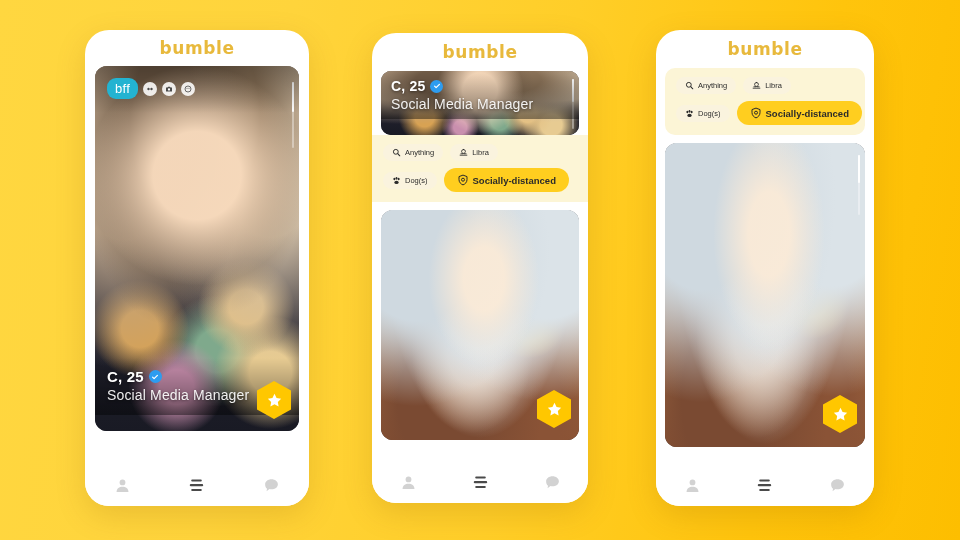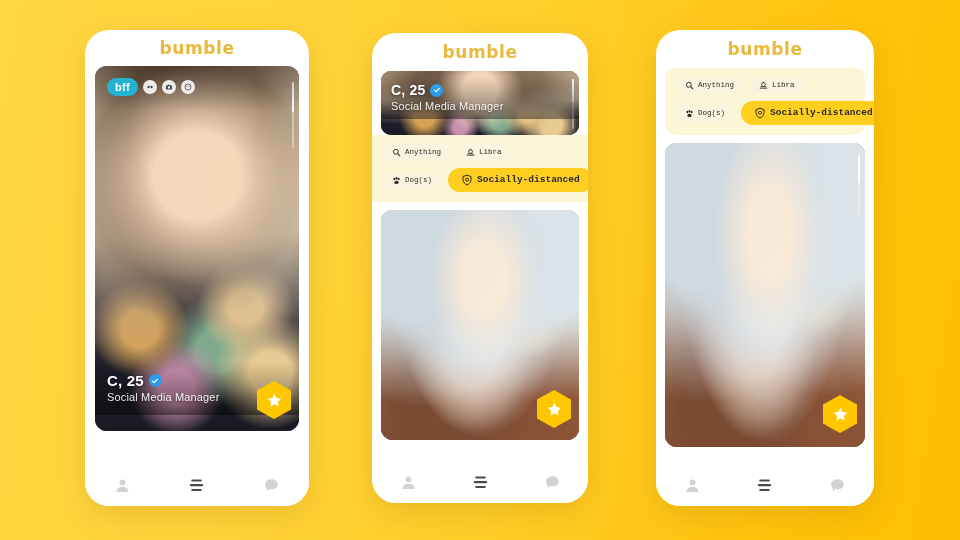--- a/index.html
+++ b/index.html
@@ -67,45 +67,45 @@
   
   .ovl{position:absolute;left:0;right:0;bottom:16px;padding:10px 12px 12px 12px;
        background:linear-gradient(180deg,rgba(0,0,0,0) 0%,rgba(0,0,0,.28) 60%,rgba(0,0,0,.42) 100%);}
   .ovl.top{top:0;bottom:auto;padding:12px 12px 14px 12px;
        background:linear-gradient(180deg,rgba(0,0,0,.30) 0%,rgba(0,0,0,.10) 70%,rgba(0,0,0,0) 100%);}
   .nameline{display:flex;align-items:center;gap:5px;}
   .nm{color:#fff;font-size:15px;font-weight:700;letter-spacing:.2px;text-shadow:0 1px 3px rgba(0,0,0,.45);}
   .p2 .nm,.p3 .nm{font-size:14px;}
   .vbadge{width:13px;height:13px;border-radius:50%;background:#2D9CF0;display:flex;align-items:center;justify-content:center;flex:0 0 auto;}
   .vbadge svg{width:8px;height:8px;display:block;}
-  .occ{margin-top:2px;color:rgba(255,255,255,.92);font-size:11px;letter-spacing:.15px;text-shadow:0 1px 3px rgba(0,0,0,.5);}
+  .occ{margin-top:2px;color:rgba(255,255,255,.92);font-size:14px;letter-spacing:.15px;text-shadow:0 1px 3px rgba(0,0,0,.5);}
 
   
   .badgerow{display:flex;align-items:center;gap:5px;}
-  .bff{background:#23B3D1;color:#fff;font-size:11px;font-weight:700;border-radius:9px;padding:3px 8px;letter-spacing:.3px;}
+  .bff{background:#23B3D1;color:#fff;font-size:13px;font-weight:400;border-radius:9px;padding:3px 8px;letter-spacing:.3px;}
   .miniicon{width:14px;height:14px;border-radius:50%;background:rgba(255,255,255,.88);
             display:flex;align-items:center;justify-content:center;}
   .miniicon svg{width:8px;height:8px;display:block;fill:#4a4a4a;}
 
   
   .vbar{position:absolute;right:5px;top:16px;width:2px;height:66px;border-radius:2px;background:rgba(255,255,255,.38);}
   .vbar i{display:block;width:100%;height:46%;border-radius:2px;background:#fff;}
 
   
   .starbtn{position:absolute;width:34px;height:38px;display:flex;align-items:center;justify-content:center;
            background:#FFC700;filter:drop-shadow(0 3px 6px rgba(0,0,0,.25));
            clip-path:polygon(50% 0%,100% 25%,100% 75%,50% 100%,0% 75%,0% 25%);}
   .starbtn svg{width:17px;height:17px;fill:#fff;display:block;}
 
   
   .chipspanel{background:#FCF5D6;padding:9px 11px 10px 11px;}
   .chiprow{display:flex;align-items:center;gap:7px;margin-bottom:7px;}
   .chiprow:last-child{margin-bottom:0;}
-  .chip{display:inline-flex;align-items:flex-start;gap:4px;background:#FAF3DE;border-radius:13px;
-        padding:4px 9px;font-size:7.5px;color:#2b2b2b;white-space:nowrap;font-family:Liberation Mono, monospace;}
+  .chip{display:inline-flex;align-items:flex-end;gap:4px;background:#FAF3DE;border-radius:13px;
+        padding:4px 9px;font-size:7.5px;color:#2b2b2b;white-space:nowrap;}
   .chip svg{width:9px;height:9px;fill:#2b2b2b;display:block;flex:0 0 auto;}
   .chip.hl{background:#FFCE1F;padding:6px 13px;font-size:9.5px;font-weight:700;border-radius:16px;}
   .chip.hl svg{width:12px;height:12px;}
 
   
   .nav{margin-top:auto;flex:0 0 auto;display:flex;align-items:center;justify-content:space-around;
        background:#fff;height:42px;}
   .navbtn{display:flex;align-items:center;justify-content:center;width:40px;height:28px;}
   .navbtn svg{display:block;}
   .navbtn.idle svg{fill:#D2D2D2;}

